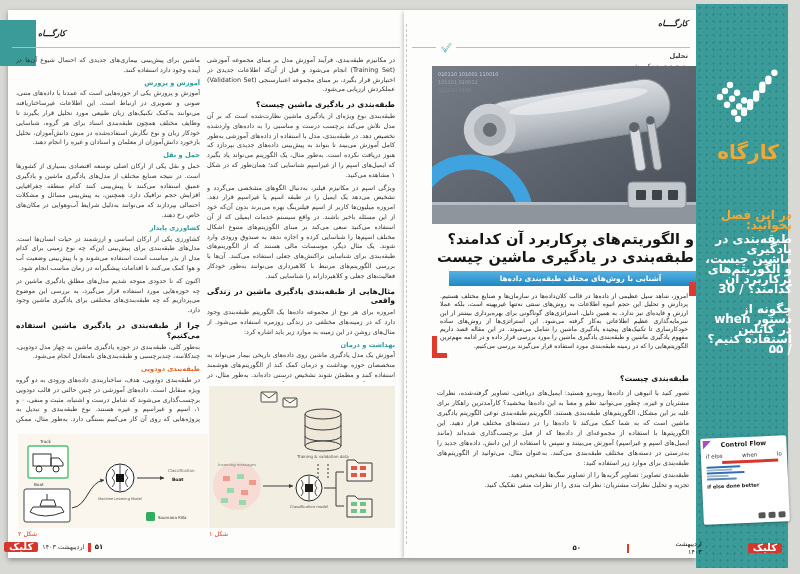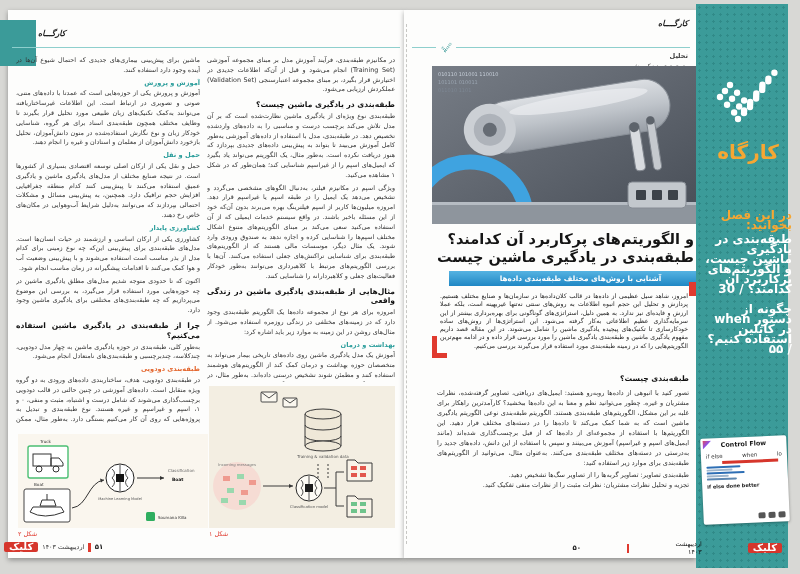--- a/index.html
+++ b/index.html
@@ -281,21 +281,21 @@
         <span class="v"></span>
         <span class="h"></span>
       </div>
 
     <div class="intro" style="left:36px;top:282px;width:248px;height:74px;overflow:hidden;">امروز، شاهد سیل عظیمی از داده‌ها در قالب کلان‌داده‌ها در سازمان‌ها و صنایع مختلف هستیم. پردازش و تحلیل این حجم انبوه اطلاعات به روش‌های سنتی نه‌تنها غیربهینه است، بلکه عملا ارزش و فایده‌ای نیز ندارد. به همین دلیل، استراتژی‌های گوناگونی برای بهره‌برداری بیشتر از این سرمایه‌گذاری عظیم اطلاعاتی به‌کار گرفته می‌شود. این استراتژی‌ها از روش‌های ساده خودکارسازی تا تکنیک‌های پیچیده یادگیری ماشین را شامل می‌شوند. در این مقاله قصد داریم مفهوم یادگیری ماشین و طبقه‌بندی یادگیری ماشین را مورد بررسی قرار داده و در ادامه مهم‌ترین الگوریتم‌هایی را که در زمینه طبقه‌بندی مورد استفاده قرار می‌گیرند بررسی می‌کنیم.</div>
 
     <div class="rp-body" style="left:33px;top:364px;width:252px;height:172px;">
       <div class="bodyhead">طبقه‌بندی چیست؟</div>
       <p style="margin:0 0 2px 0;">تصور کنید با انبوهی از داده‌ها روبه‌رو هستید: ایمیل‌های دریافتی، تصاویر گرفته‌شده، نظرات مشتریان و غیره. چطور می‌توانید نظم و معنا به این داده‌ها ببخشید؟ کارآمدترین راهکار برای غلبه بر این مشکل، الگوریتم‌های طبقه‌بندی هستند. الگوریتم طبقه‌بندی نوعی الگوریتم یادگیری ماشین است که به شما کمک می‌کند تا داده‌ها را در دسته‌های مختلف قرار دهید. این الگوریتم‌ها با استفاده از مجموعه‌ای از داده‌ها که از قبل برچسب‌گذاری شده‌اند (مانند ایمیل‌های اسپم و غیراسپم) آموزش می‌بینند و سپس با استفاده از این دانش، داده‌های جدید را به‌درستی در دسته‌های مختلف طبقه‌بندی می‌کنند. به‌عنوان مثال، می‌توانید از الگوریتم‌های طبقه‌بندی برای موارد زیر استفاده کنید:</p>
       <div>طبقه‌بندی تصاویر: تصاویر گربه‌ها را از تصاویر سگ‌ها تشخیص دهید.</div>
-      <div>تجزیه و تحلیل نظرات مشتریان: نظرات مثبت را از نظرات منفی تفکیک کنید.</div>
+      <div>تجزیه و تحلیل نظرات مشتریان: نظرات بندی را از نظرات منفی تفکیک کنید.</div>
     </div>
   </div>
 
   <div class="sidebar">
     <div style="position:absolute;left:17px;top:46px;">
       <svg width="70" height="86" viewBox="0 0 70 86">
         <g stroke="#ffffff" stroke-linecap="round" fill="none">
           <path d="M17 35 L37 57" stroke-width="6.4" stroke-dasharray="0 10.5"></path>
           <path d="M12 41 L32 63" stroke-width="6.4" stroke-dasharray="0 10.5"></path>
           <path d="M7 47 L27 69" stroke-width="6.4" stroke-dasharray="0 10.5"></path>

